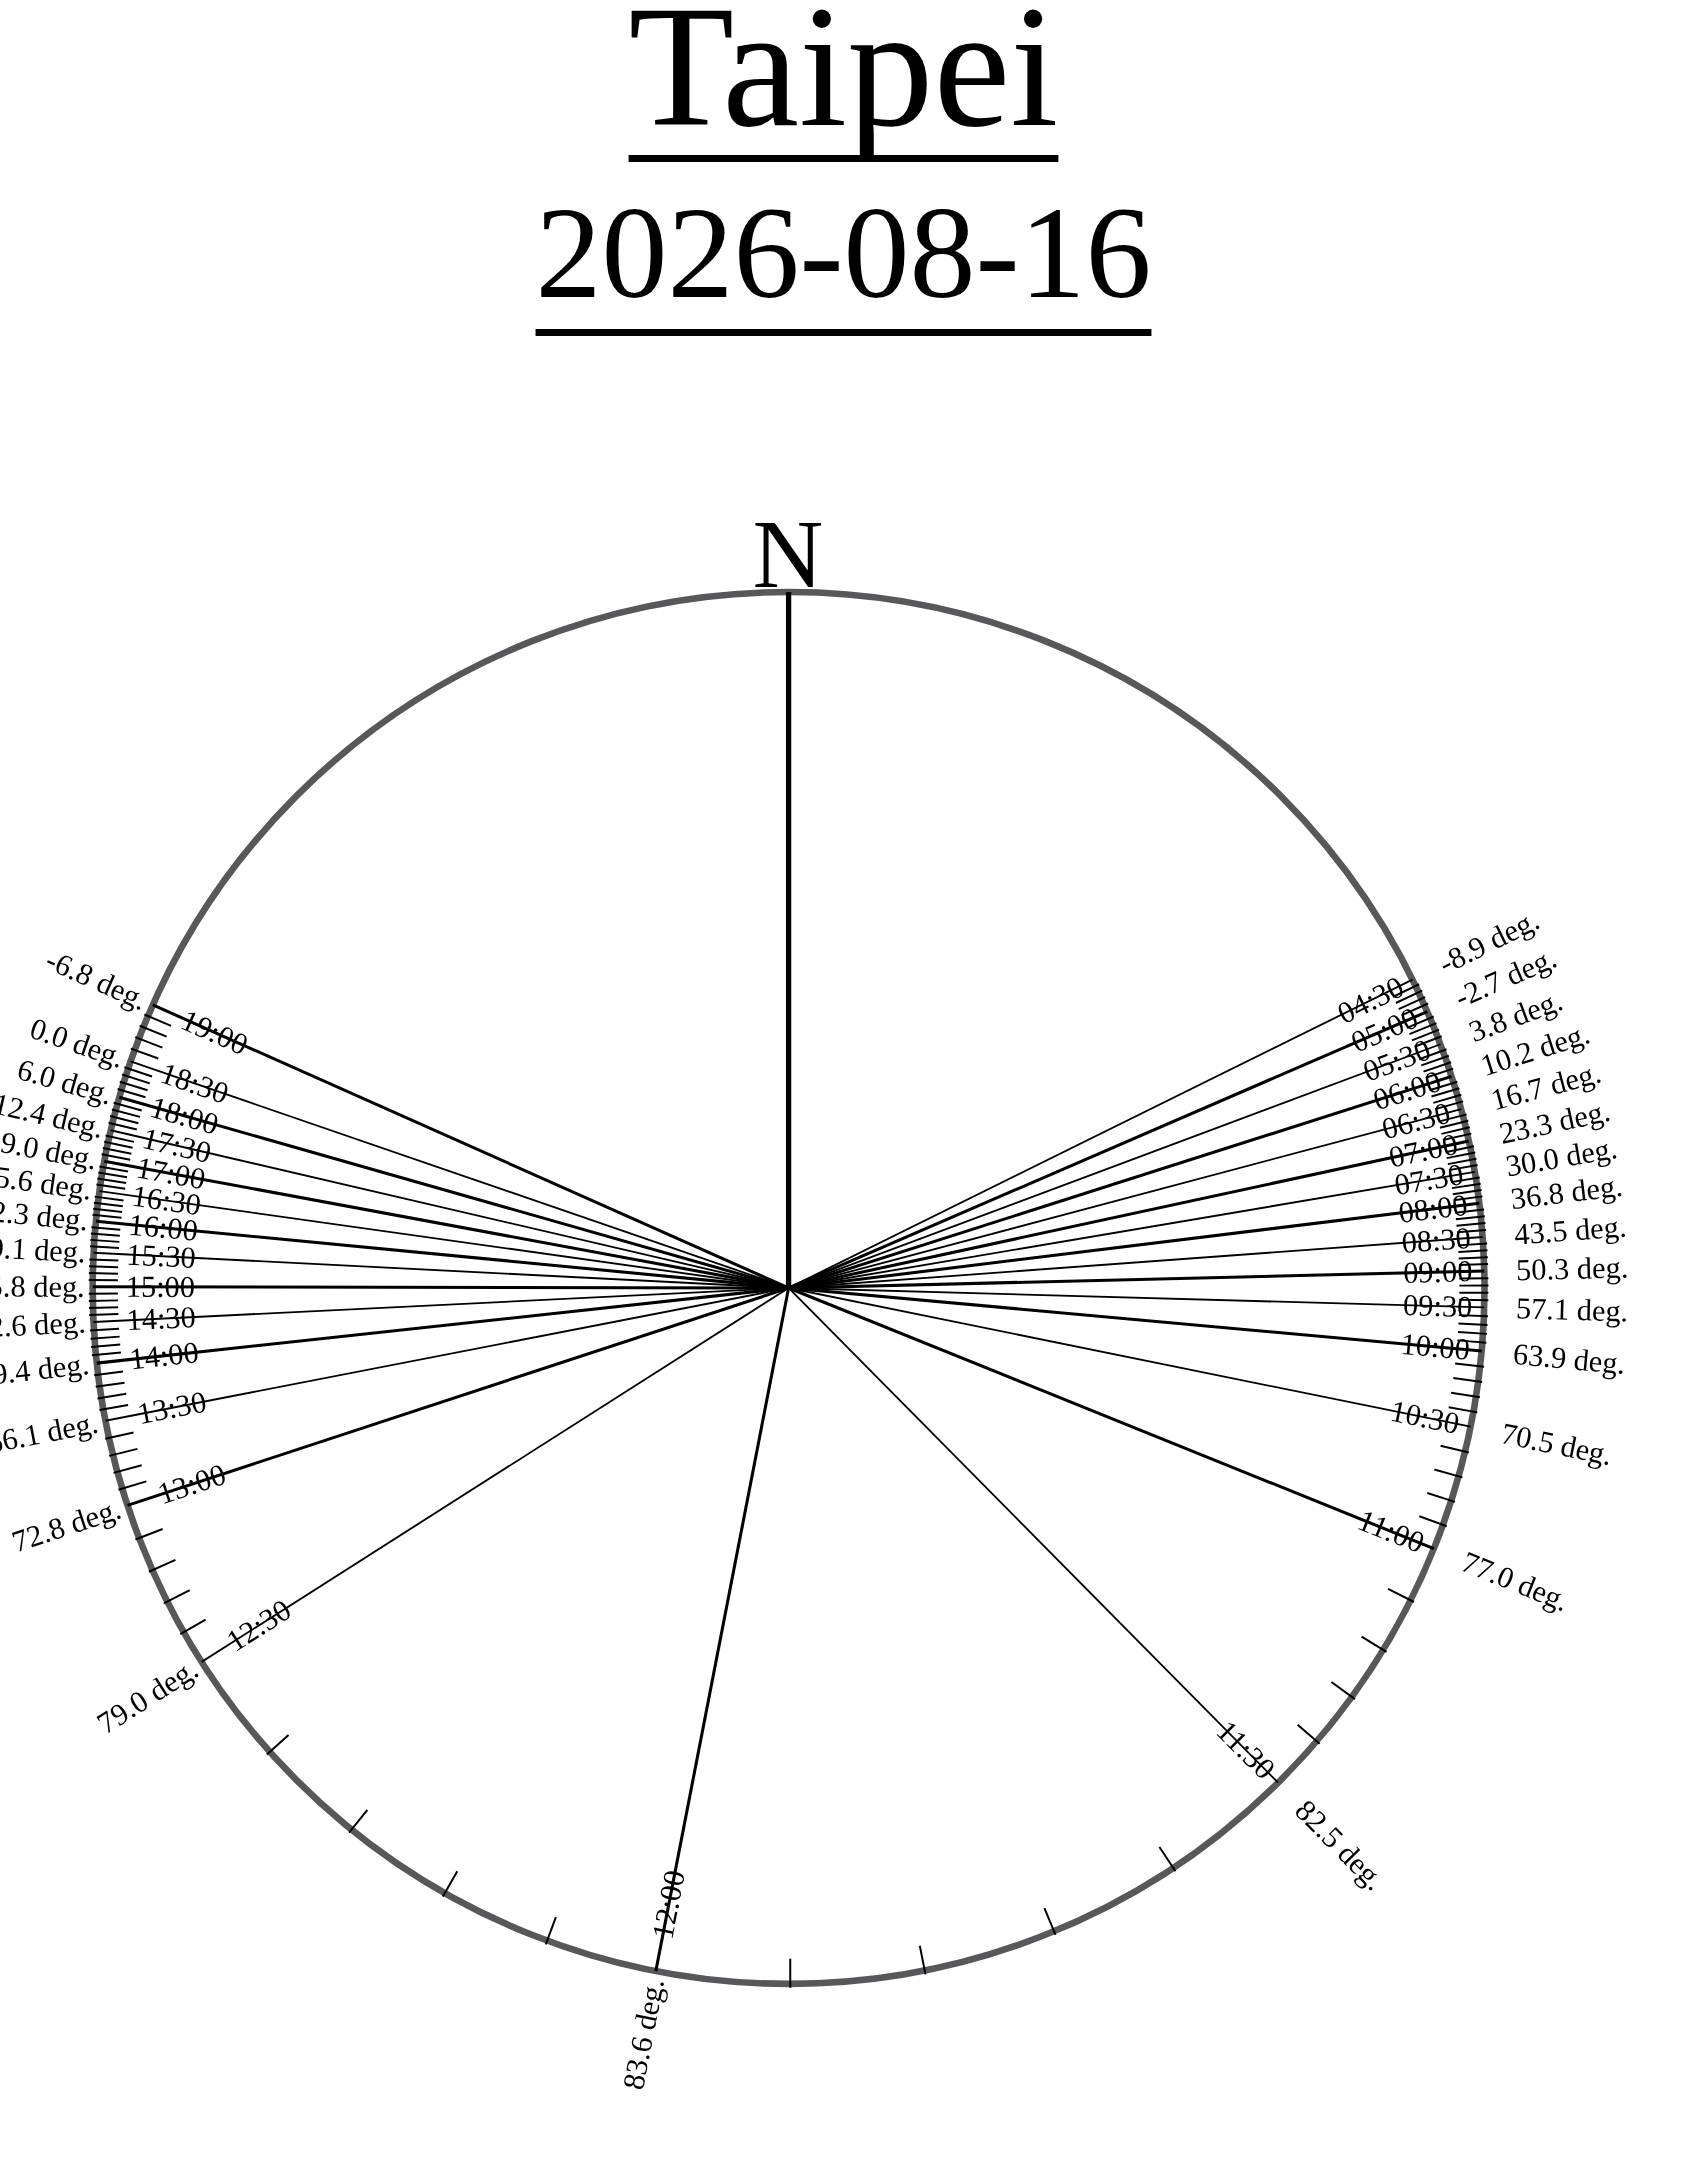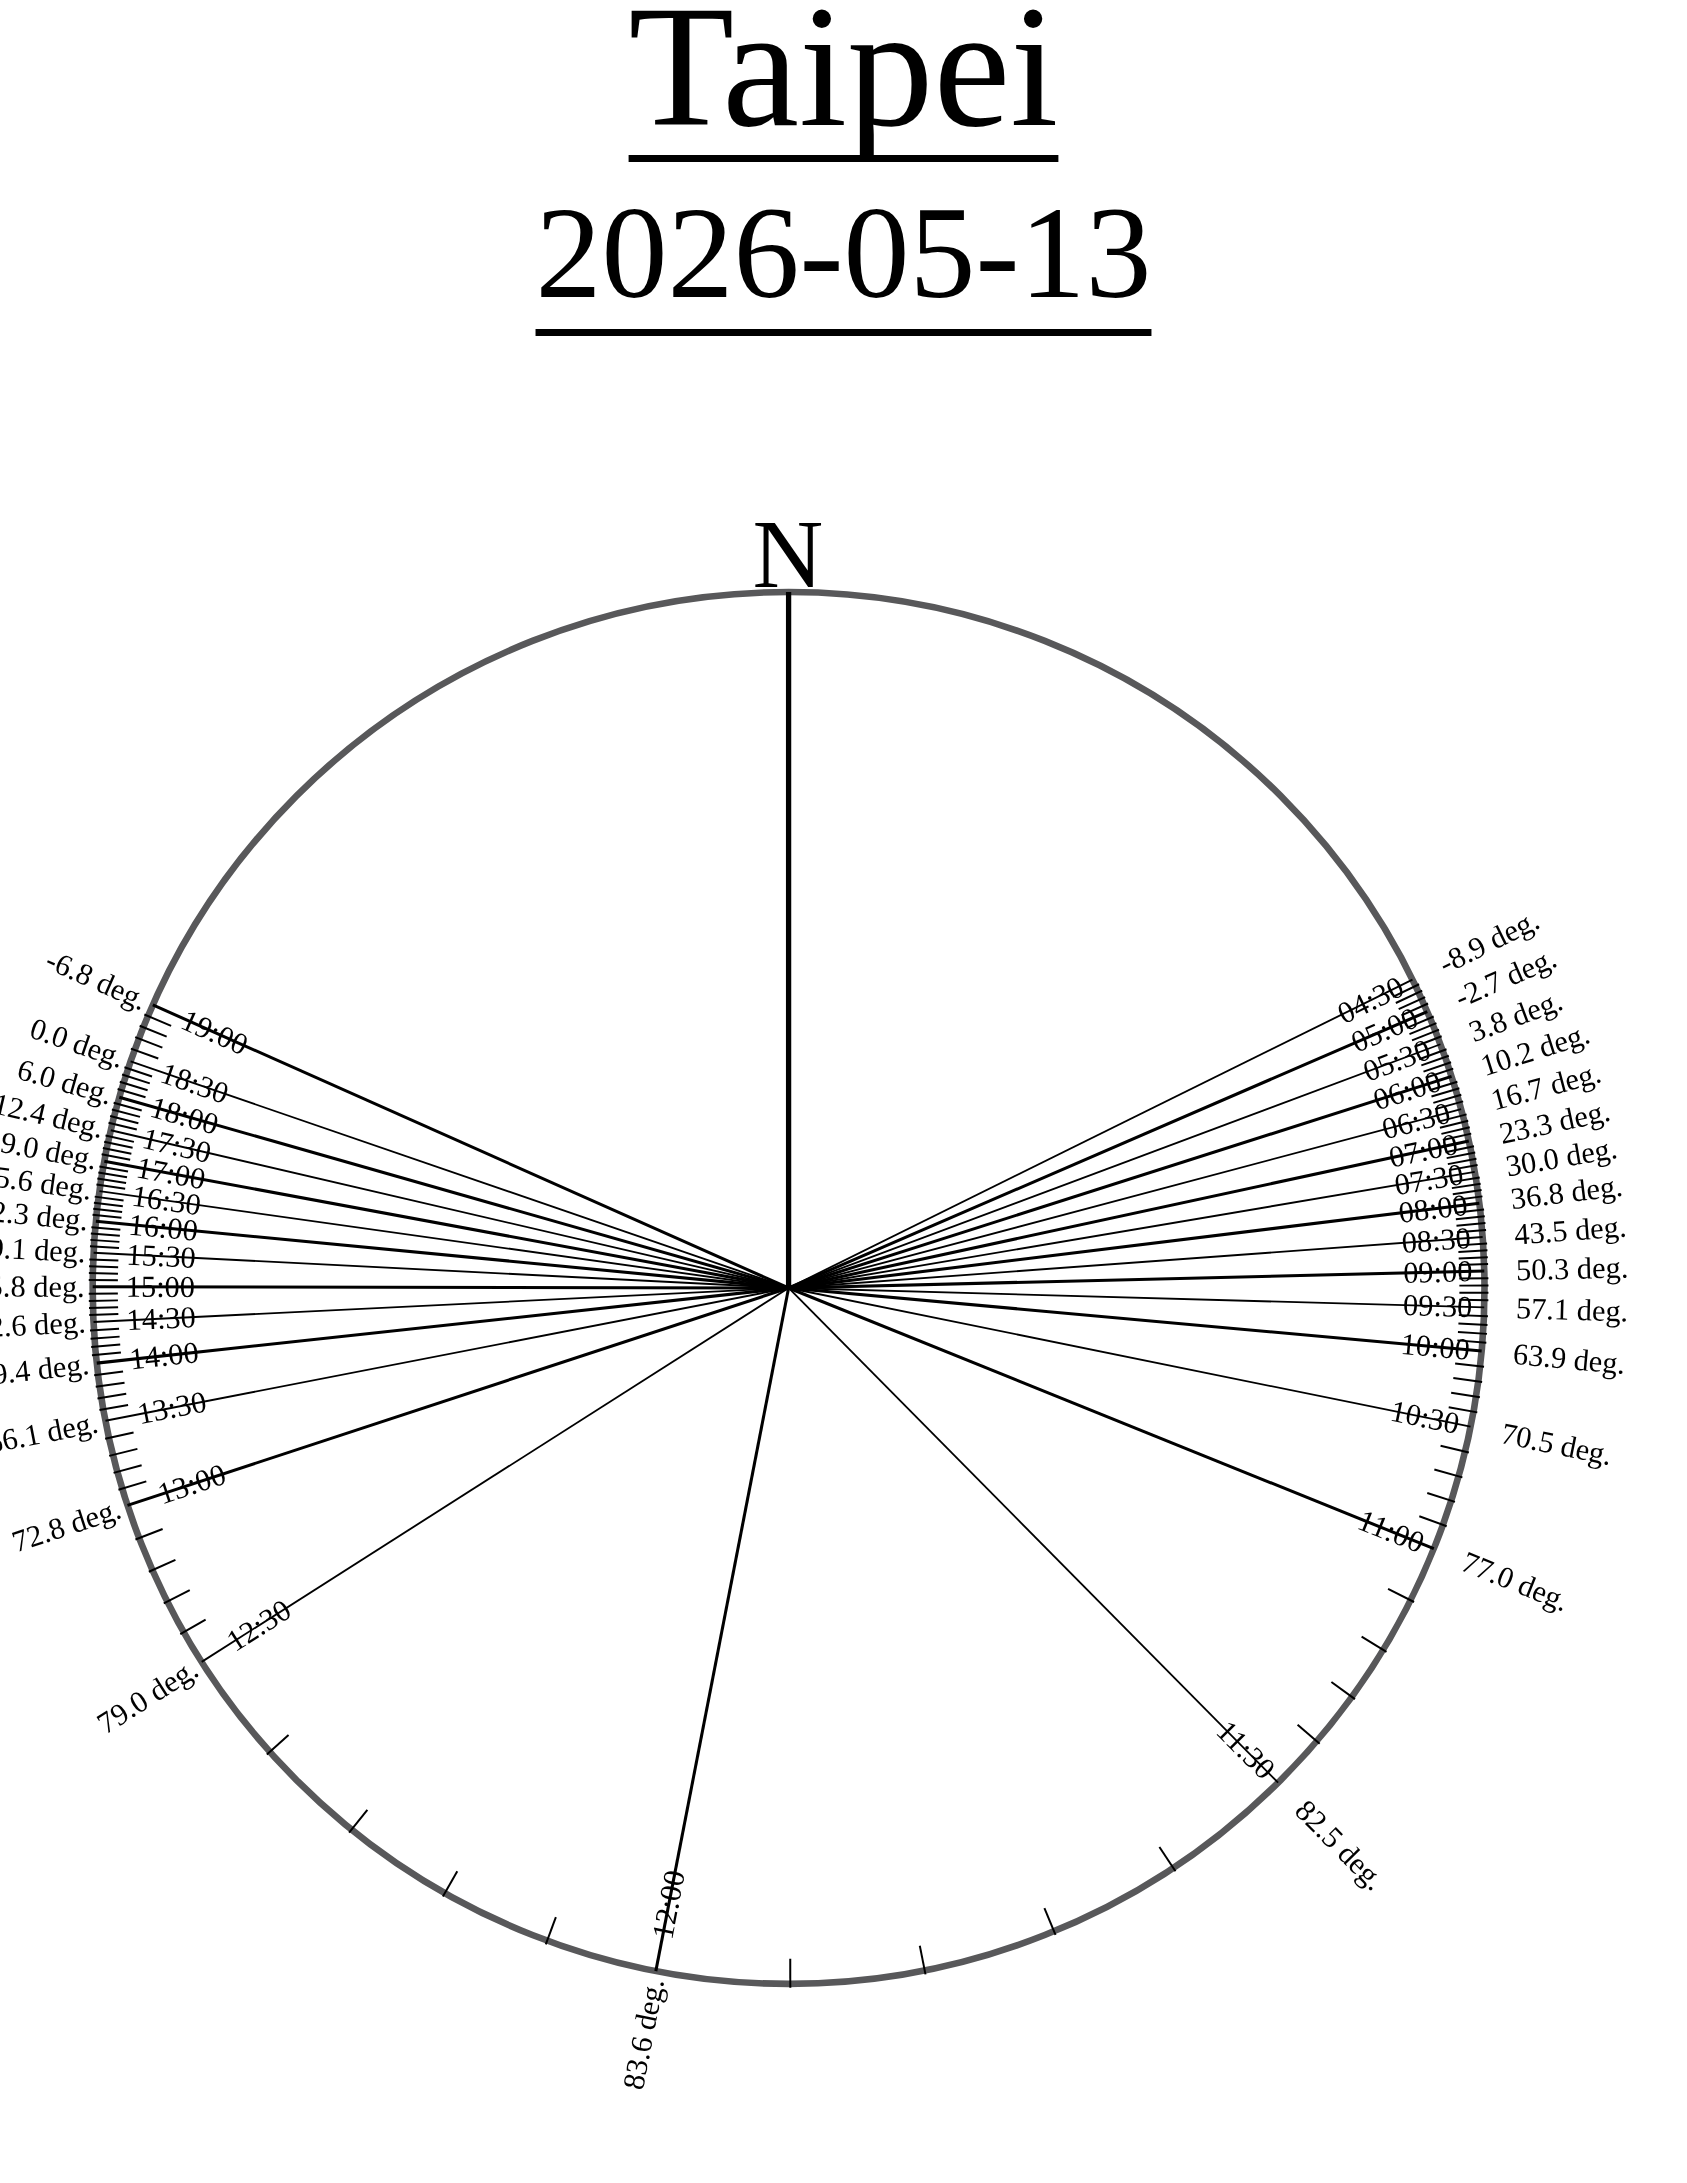--- a/index.html
+++ b/index.html
@@ -24,21 +24,21 @@
     text-align:center;font-size:98px;line-height:1;color:#000;
   }
   svg.dial{position:absolute;left:0;top:0;}
   svg.dial text{font-family:"Liberation Serif","DejaVu Serif",serif;}
 </style>
 </head>
 <body>
 
 <div>
   <h1 class="page-title">Taipei</h1>
-  <h2 class="page-date">2026-05-13</h2>
+  <h2 class="page-date">2026-08-16</h2>
   <div class="north-label">N</div>
   <svg class="dial" width="1687" height="2183" viewBox="0 0 2550 3300" xmlns="http://www.w3.org/2000/svg">
       <circle cx="1192" cy="1947" r="1052" fill="none" stroke="#58585a" stroke-width="10"></circle>
       <line x1="1192" y1="1947" x2="1192" y2="895" stroke="#000000" stroke-width="8"></line>
       <line x1="2105.5385491231877" y1="1506.9507763148526" x2="2145.179275120644" y2="1487.855938206227" stroke="#000000" stroke-width="3"></line>
       <line x1="2109.946245327149" y1="1516.2208330364736" x2="2149.778232303869" y2="1497.5282459098512" stroke="#000000" stroke-width="3"></line>
       <line x1="2114.2598773533737" y1="1525.5350327439535" x2="2154.2790436290625" y2="1507.2466120740658" stroke="#000000" stroke-width="3"></line>
       <line x1="2118.4790031735274" y1="1534.892420988661" x2="2158.6812478871716" y2="1517.0100408343228" stroke="#000000" stroke-width="3"></line>
       <line x1="2126.632016547991" y1="1553.7329232653265" x2="2167.188040934689" y2="1536.6680796989303" stroke="#000000" stroke-width="3"></line>
       <line x1="2130.5650686432496" y1="1563.214106665328" x2="2171.291758012385" y2="1546.560675396368" stroke="#000000" stroke-width="3"></line>

